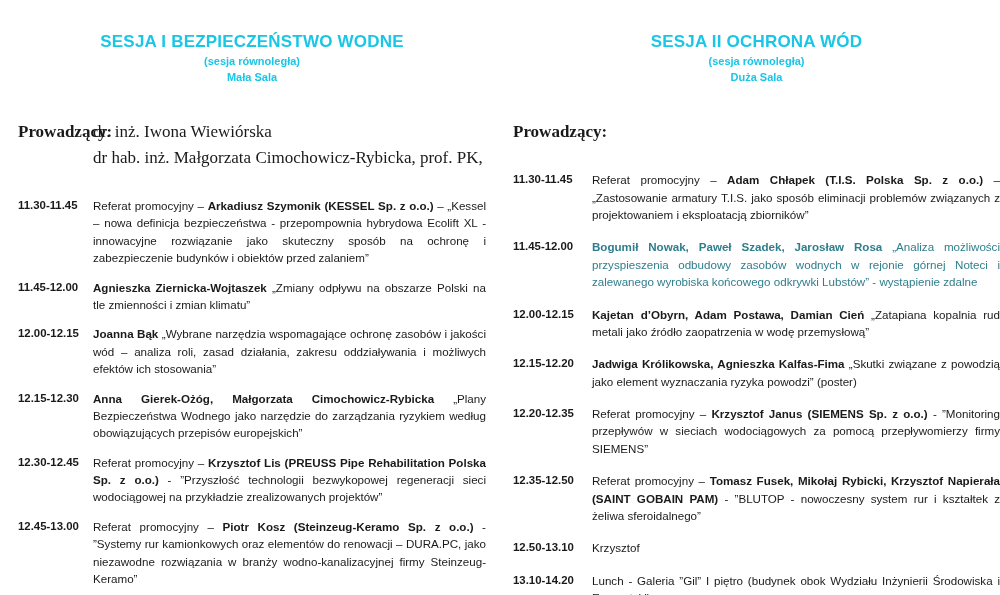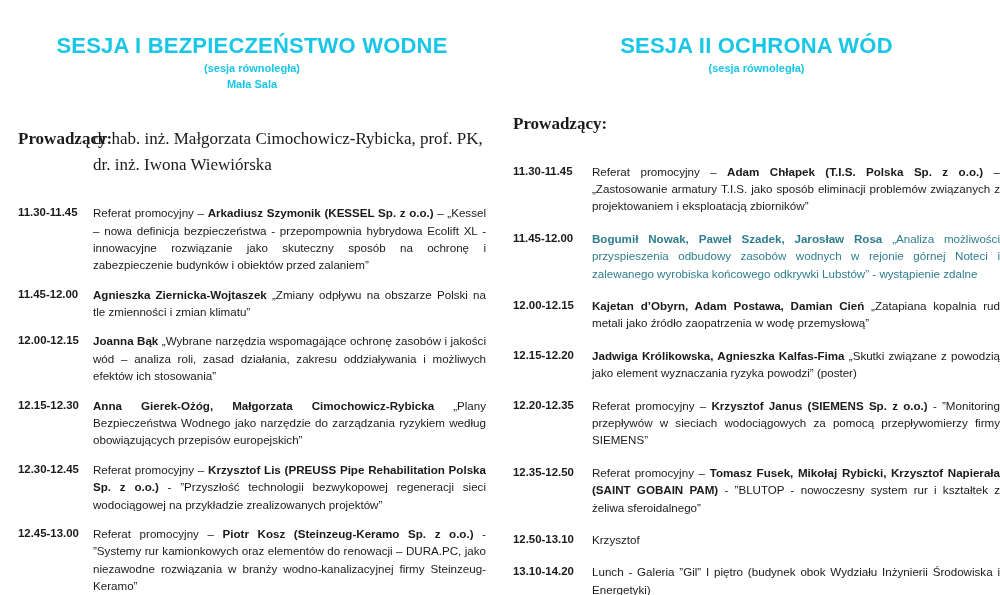--- a/index.html
+++ b/index.html
@@ -30,21 +30,21 @@
   .col-right { padding-left: 13px; }
 
   
   .session-head {
     text-align: center;
     color: #19c6e6;
     font-weight: bold;
     line-height: 1.42;
   }
   .session-title {
-    font-size: 22px;
+    font-size: 17px;
     letter-spacing: 0.2px;
   }
   .session-sub,
   .session-room {
     font-size: 11px;
   }
 
   
   .chairs {
     display: flex;
@@ -102,22 +102,22 @@
 
   <div class="column col-left">
     <div class="session-head">
       <div class="session-title">SESJA I BEZPIECZEŃSTWO WODNE</div>
       <div class="session-sub">(sesja równoległa)</div>
       <div class="session-room">Mała Sala</div>
     </div>
     <div class="chairs">
       <div class="chairs-label">Prowadzący:</div>
       <div class="chairs-names">
+          <div>dr. inż. Iwona Wiewiórska</div>
           <div>dr hab. inż. Małgorzata Cimochowicz-Rybicka, prof. PK,</div>
-          <div>dr. inż. Iwona Wiewiórska</div>
         </div>
     </div>
     <div class="schedule">
         <div class="row">
           <div class="row-time">11.30-11.45</div>
           <div class="row-text"><span>Referat promocyjny – </span><b>Arkadiusz Szymonik (KESSEL Sp. z o.o.)</b><span> – „Kessel – nowa definicja bezpieczeństwa - przepompownia hybrydowa Ecolift XL - innowacyjne rozwiązanie jako skuteczny sposób na ochronę i zabezpieczenie budynków i obiektów przed zalaniem”</span></div>
         </div>
         <div class="row">
           <div class="row-time">11.45-12.00</div>
           <div class="row-text"><b>Agnieszka Ziernicka-Wojtaszek</b><span> „Zmiany odpływu na obszarze Polski na tle zmienności i zmian klimatu”</span></div>
@@ -142,20 +142,21 @@
           <div class="row-time">13.00-13.10</div>
           <div class="row-text"></div>
         </div>
       </div>
   </div>
 
   <div class="column col-right">
     <div class="session-head">
       <div class="session-title">SESJA II OCHRONA WÓD</div>
       <div class="session-sub">(sesja równoległa)</div>
+      <div class="session-room">Duża Sala</div>
     </div>
     <div class="chairs">
       <div class="chairs-label">Prowadzący:</div>
     </div>
     <div class="schedule">
         <div class="row">
           <div class="row-time">11.30-11.45</div>
           <div class="row-text"><span>Referat promocyjny – </span><b>Adam Chłapek (T.I.S. Polska Sp. z o.o.)</b><span> – „Zastosowanie armatury T.I.S. jako sposób eliminacji problemów związanych z projektowaniem i eksploatacją zbiorników”</span></div>
         </div>
         <div class="row accent">

